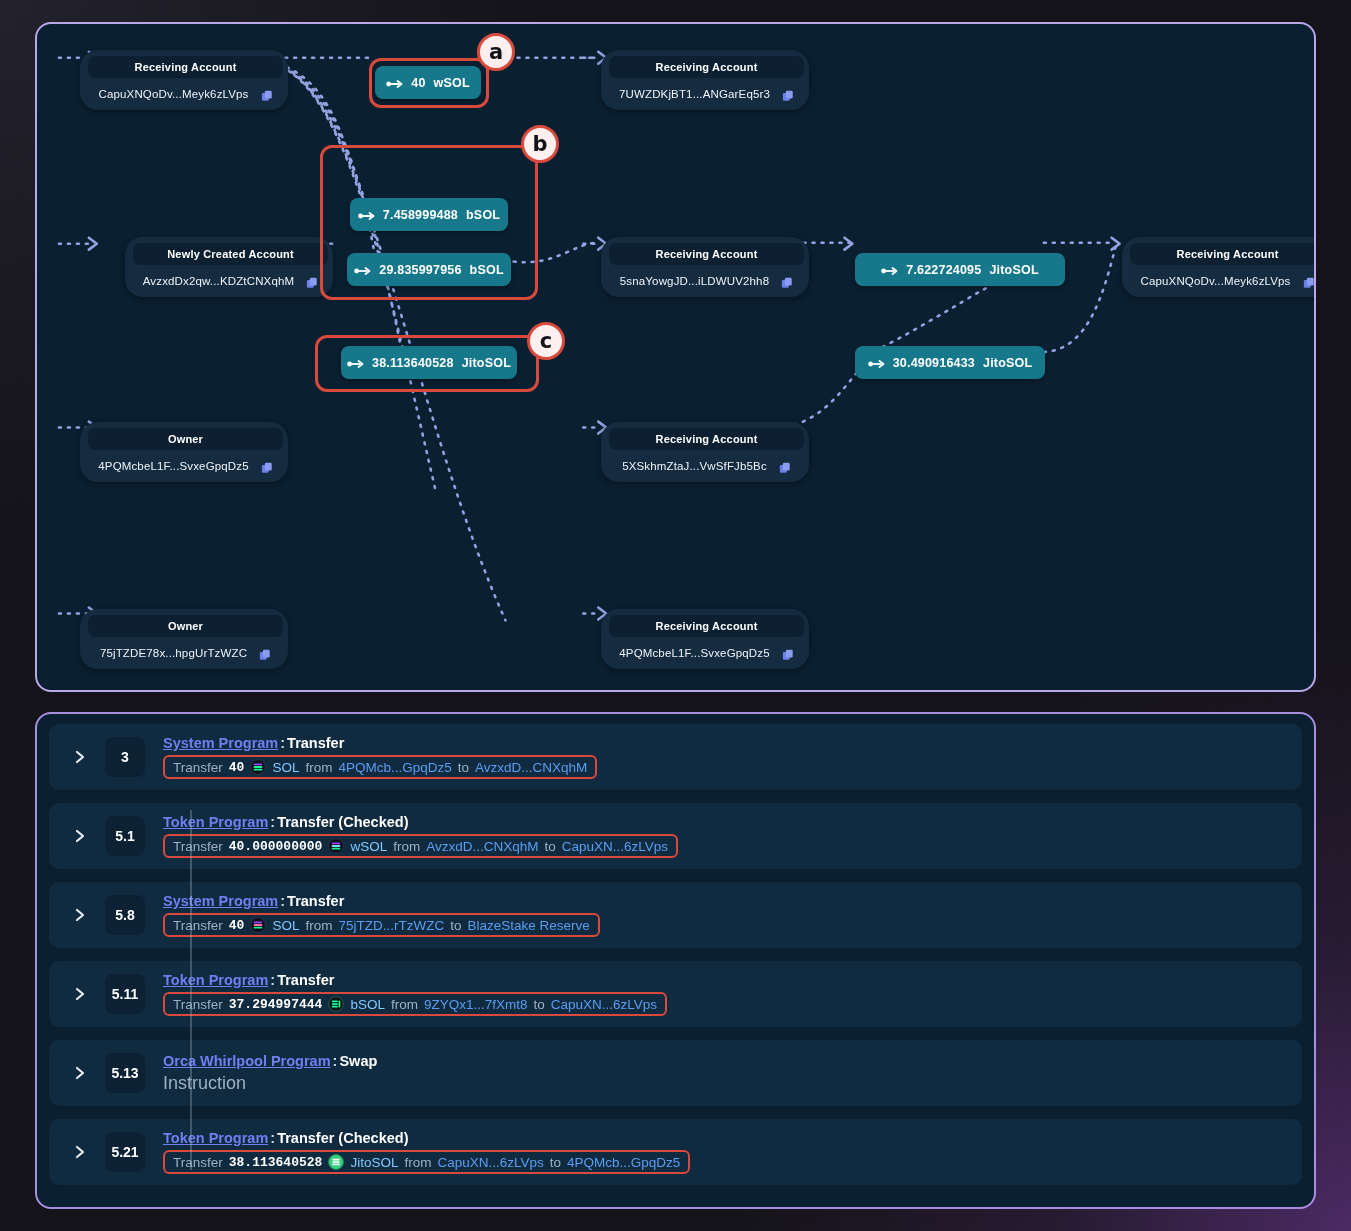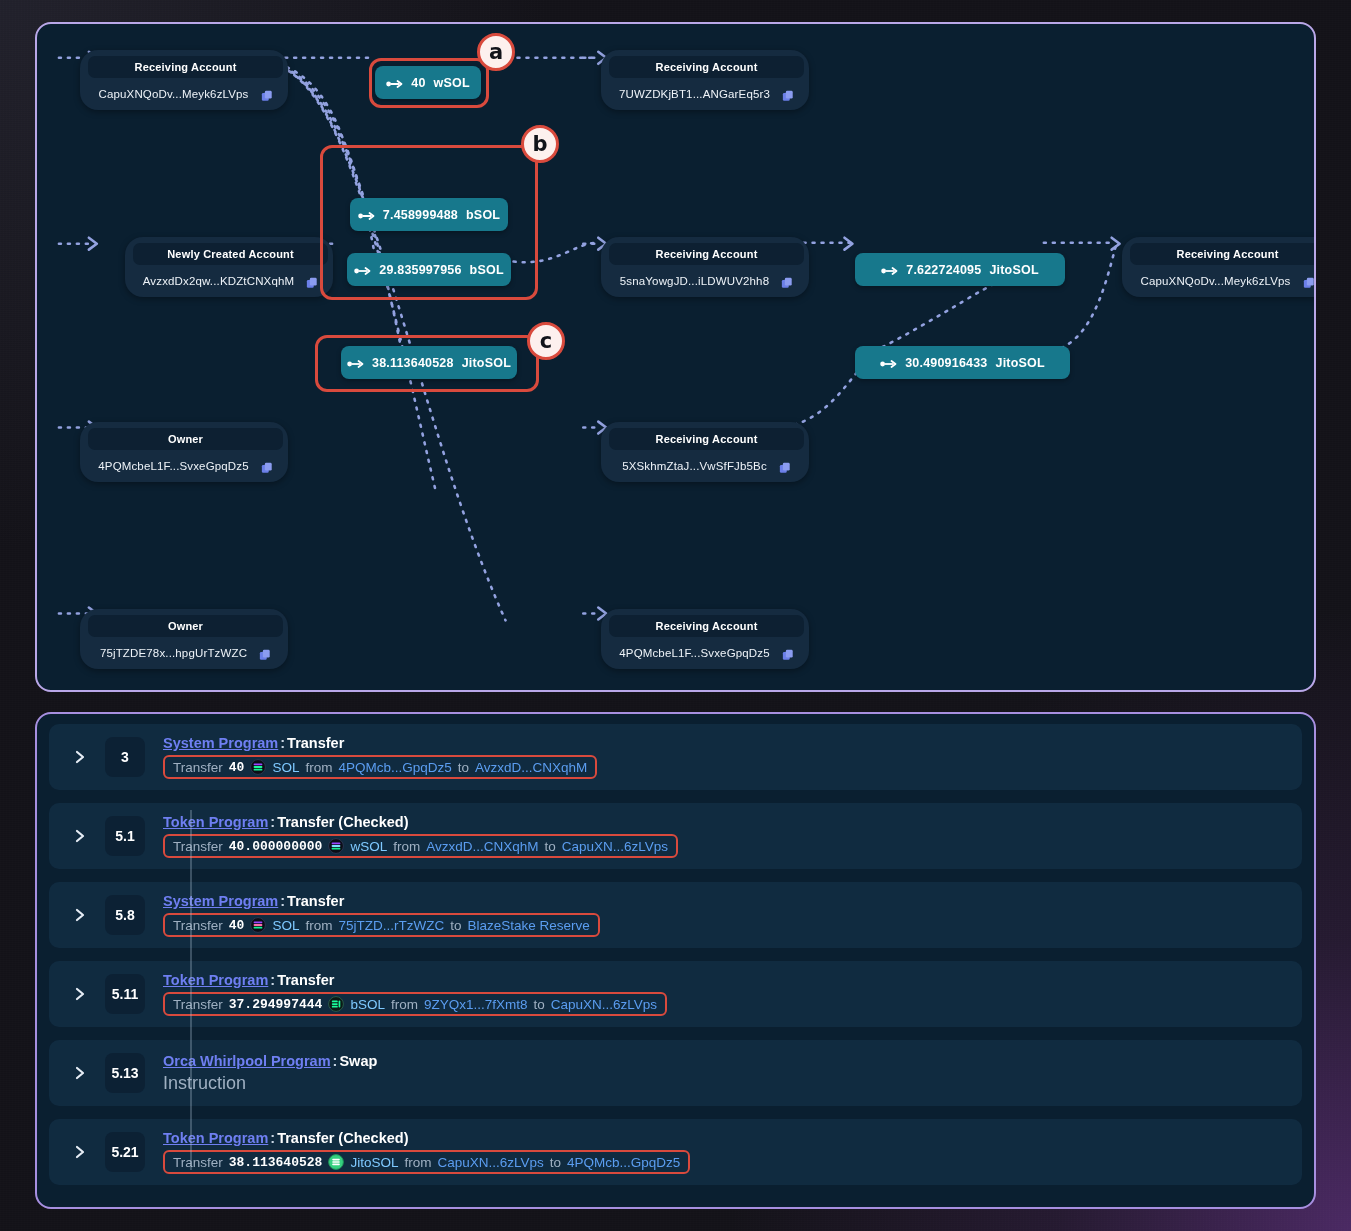--- a/index.html
+++ b/index.html
@@ -398,21 +398,21 @@
   <div class="amt-pill" style="left:818px; top:229px; width:210px;">
     <span class="pill-arrow"><svg viewBox="0 0 17 10">
           <circle cx="2.6" cy="5" r="2.4" fill="#ffffff"></circle>
           <line x1="4.5" y1="5" x2="13.5" y2="5" stroke="#ffffff" stroke-width="1.8"></line>
           <polyline points="11.5,2 15.5,5 11.5,8" fill="none" stroke="#ffffff" stroke-width="1.8" stroke-linecap="round" stroke-linejoin="round"></polyline>
         </svg></span>
     <span>7.622724095</span>
     <span>JitoSOL</span>
   </div>
 
-  <div class="amt-pill" style="left:818px; top:322px; width:215px;">
+  <div class="amt-pill" style="left:818px; top:322px; width:190px;">
     <span class="pill-arrow"><svg viewBox="0 0 17 10">
           <circle cx="2.6" cy="5" r="2.4" fill="#ffffff"></circle>
           <line x1="4.5" y1="5" x2="13.5" y2="5" stroke="#ffffff" stroke-width="1.8"></line>
           <polyline points="11.5,2 15.5,5 11.5,8" fill="none" stroke="#ffffff" stroke-width="1.8" stroke-linecap="round" stroke-linejoin="round"></polyline>
         </svg></span>
     <span>30.490916433</span>
     <span>JitoSOL</span>
   </div>
 
   <div class="anno-box" style="left:332px; top:34px; width:120px; height:50px;"></div>

